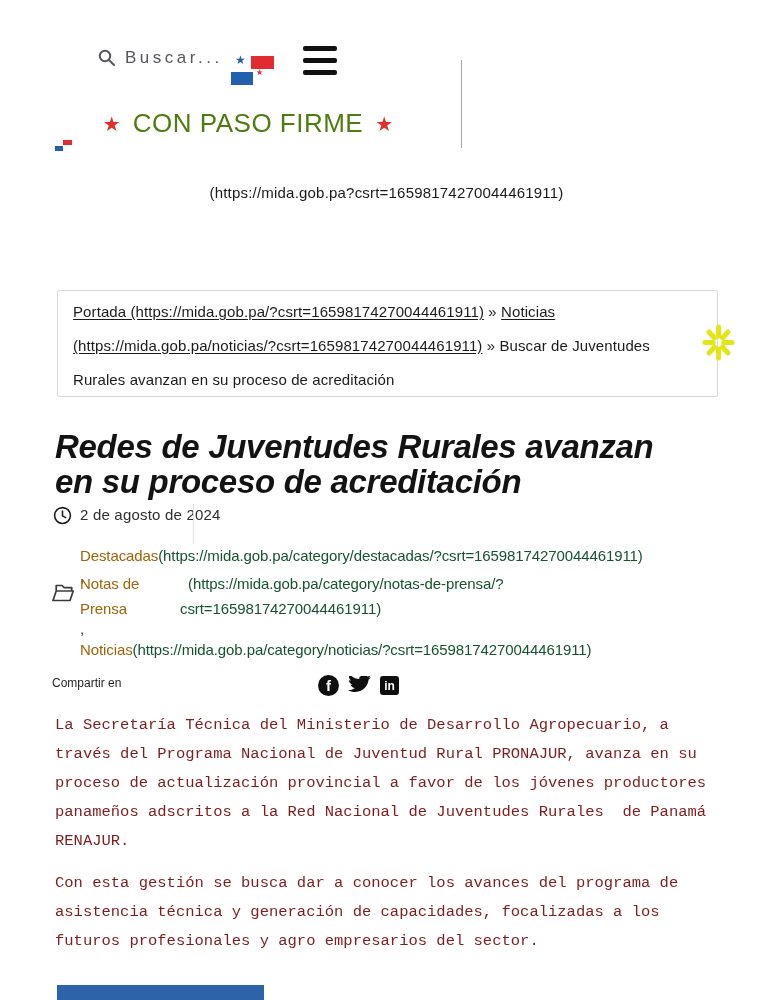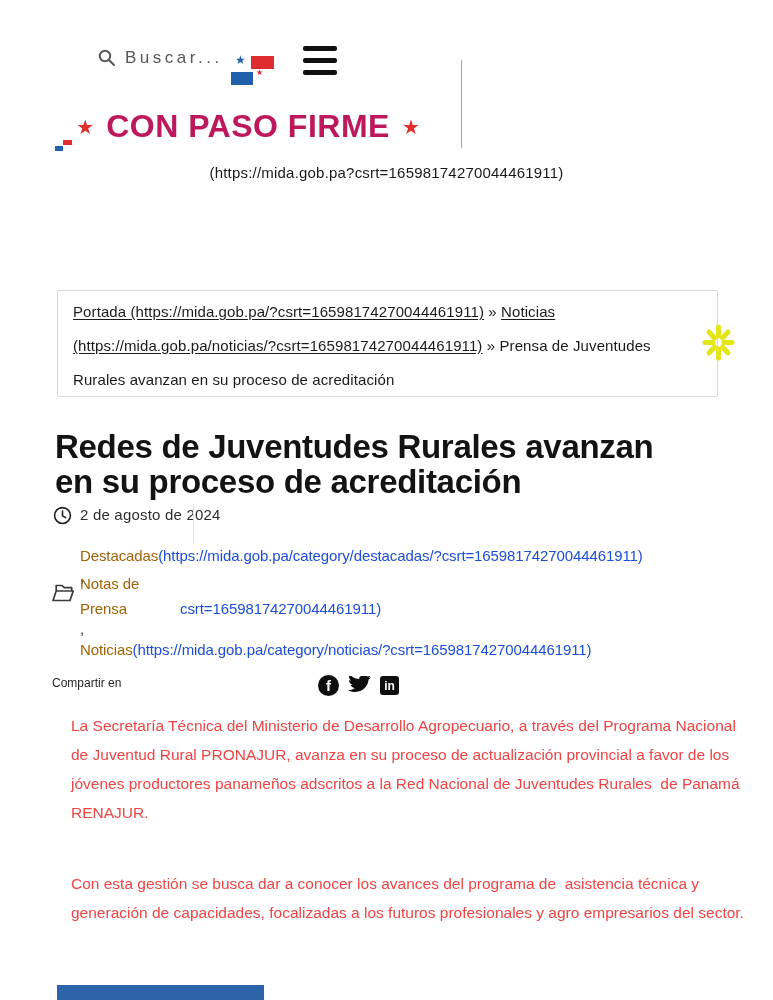--- a/index.html
+++ b/index.html
@@ -16,66 +16,66 @@
   .flag .q-blue { position:absolute; left:3px;  top:17px; width:22px; height:13px; background:#2160ac; }
   .flag .star-blue { position:absolute; left:7px;  top:-2px; font-size:12px; color:#2160ac; }
   .flag .star-red  { position:absolute; left:28px; top:13px; font-size:8px;  color:#e02b30; }
 
   .hamburger { position:absolute; left:303px; top:46px; width:34px; height:29px; display:flex; flex-direction:column; justify-content:space-between; cursor:pointer; }
   .hamburger .bar { height:5px; background:#101010; border-radius:2px; }
 
   .brand-line1 { position:absolute; left:66px; top:90px; width:382px; text-align:center; font-size:20px; font-weight:700; letter-spacing:8.5px; color:#77787b; white-space:nowrap; }
   .brand-line2 { position:absolute; left:40px; top:108px; width:416px; display:flex; align-items:center; justify-content:center; gap:12px; }
   .brand-line2 .star { color:#e02f2f; font-size:20px; line-height:1; }
-  .brand-line2 .paso { color:#be185d; font-size:32px; font-weight:700; letter-spacing:0.5px; white-space:nowrap; }
+  .brand-line2 .paso { color:#4d7c0f; font-size:26px; font-weight:400; letter-spacing:0.5px; white-space:nowrap; }
 
   .mini-flag { position:absolute; left:55px; top:140px; width:18px; height:12px; }
   .mini-flag .mf-red  { position:absolute; left:8px; top:0;   width:9px; height:5px; background:#e02b30; }
   .mini-flag .mf-blue { position:absolute; left:0;   top:6px; width:8px; height:5px; background:#2160ac; }
 
   .header-divider { position:absolute; left:461px; top:60px; width:1px; height:88px; background:#a7a9ac; }
 
   .ministry { position:absolute; left:489px; top:59px; font-size:23px; font-weight:700; color:#6d6e71; line-height:29px; letter-spacing:0.4px; }
 
-  .site-url { position:absolute; left:0; top:164px; width:100%; text-align:center; font-size:15px; color:#1a1a1a; letter-spacing:0.2px; }
+  .site-url { position:absolute; left:0; top:184px; width:100%; text-align:center; font-size:15px; color:#1a1a1a; letter-spacing:0.2px; }
 
   
   .breadcrumb-box { position:absolute; left:57px; top:290px; width:661px; height:107px; border:1px solid #d9d9d9; border-radius:2px; background:#fff; padding:4px 15px; font-size:15px; line-height:34px; color:#1b1b1b; letter-spacing:0.1px; }
   .breadcrumb-box .bc-link { text-decoration:underline; text-underline-offset:2px; cursor:pointer; color:#1b1b1b; }
 
   .asterisk { position:absolute; left:700px; top:321px; width:37px; height:43px; z-index:3; }
 
   
-  .article-title { position:absolute; left:55px; top:429px; width:690px; font-size:33px; font-weight:700; color:#131313; letter-spacing:-0.3px; line-height:35px; }
+  .article-title { position:absolute; left:55px; top:429px; width:690px; font-size:33px; font-weight:700; color:#131313; letter-spacing:-0.3px; line-height:35px;font-style:italic; }
 
   .meta-date-icon { position:absolute; left:53px; top:506px; }
   .meta-date { position:absolute; left:80px; top:506px; font-size:15px; color:#2e2e2e; letter-spacing:0.2px; }
   .meta-divider { position:absolute; left:193px; top:504px; width:1px; height:40px; background:#e2e2e2; }
 
   .folder-icon { position:absolute; left:51px; top:582px; }
 
   .cat { font-size:15px; letter-spacing:-0.1px; white-space:nowrap; }
   .cat .cat-name { color:#a16207; cursor:pointer; }
-  .cat .cat-url  { color:#1d4ed8; cursor:pointer;text-align:center; }
+  .cat .cat-url  { color:#14532d; cursor:pointer;text-align:center; }
   .cat-row1 { position:absolute; left:80px; top:547px; }
   .cat-comma1 { position:absolute; left:80px; top:568px; font-size:15px; color:#3a3a3a; }
   .cat-name2a { position:absolute; left:80px;  top:575px; }
   .cat-name2b { position:absolute; left:80px;  top:600px; }
   .cat-url2a  { position:absolute; left:188px; top:575px; }
   .cat-url2b  { position:absolute; left:180px; top:600px; }
   .cat-comma2 { position:absolute; left:80px; top:620px; font-size:15px; color:#3a3a3a; }
   .cat-row3 { position:absolute; left:80px; top:641px; }
 
   .share-label { position:absolute; left:52px; top:676px; font-size:12px; color:#1f1f1f; }
   .share-icons { position:absolute; left:318px; top:675px; display:flex; align-items:center; gap:9px; }
   .icon-fb { width:21px; height:21px; background:#0f0f0f; border-radius:50%; color:#fff; display:flex; align-items:center; justify-content:center; font-size:15px; font-weight:700; cursor:pointer; }
   .icon-li { width:19px; height:19px; background:#0f0f0f; border-radius:3px; color:#fff; display:flex; align-items:center; justify-content:center; font-size:12px; font-weight:700; cursor:pointer; }
   .icon-tw { cursor:pointer; display:flex; align-items:center; }
 
-  .body-par { position:absolute; left:71px; width:676px; font-size:15.5px; line-height:29px; color:#ef4444; white-space:pre-wrap; }
+  .body-par { position:absolute; left:55px; width:676px; font-size:15.5px; line-height:29px; color:#7f1d1d; white-space:pre-wrap;font-family:Liberation Mono, monospace; }
   .par1 { top:711px; }
   .par2 { top:869px; }
 
   .bottom-bar { position:absolute; left:57px; top:985px; width:207px; height:15px; background:#2c63a9; }
 </style>
 </head>
 <body>
 
 <div class="page">
 
@@ -111,21 +111,21 @@
     <span class="mf-blue"></span>
   </div>
 
   <div class="header-divider"></div>
 
 
   <div class="site-url">(https://mida.gob.pa?csrt=16598174270044461911)</div>
 
   <div class="breadcrumb-box">
     <span class="bc-link">Portada (https://mida.gob.pa/?csrt=16598174270044461911)</span><span> » </span><span class="bc-link">Noticias</span><br>
-    <span class="bc-link">(https://mida.gob.pa/noticias/?csrt=16598174270044461911)</span><span> » Prensa de Juventudes</span><br>
+    <span class="bc-link">(https://mida.gob.pa/noticias/?csrt=16598174270044461911)</span><span> » Buscar de Juventudes</span><br>
     <span>Rurales avanzan en su proceso de acreditación</span>
   </div>
 
   <svg class="asterisk" viewBox="0 0 37 43">
     <g stroke="#e3e516" stroke-width="5" stroke-linecap="round">
       <line x1="18.5" y1="6" x2="18.5" y2="15"></line>
       <line x1="18.5" y1="28" x2="18.5" y2="37"></line>
       <line x1="5" y1="21.5" x2="13" y2="21.5"></line>
       <line x1="24" y1="21.5" x2="32" y2="21.5"></line>
       <line x1="9" y1="11" x2="14.5" y2="17"></line>
@@ -150,20 +150,21 @@
   <svg class="folder-icon" width="24" height="21" viewBox="0 0 24 21">
     <path d="M2 18.5 5.2 9h17l-3.2 9.5z M5.2 9V3.5h6l2 2.2h7.5V9" fill="none" stroke="#3a3a3a" stroke-width="1.7" stroke-linejoin="round"></path>
   </svg>
 
   <div class="cat cat-row1">
     <span class="cat-name">Destacadas</span><span class="cat-url">(https://mida.gob.pa/category/destacadas/?csrt=16598174270044461911)</span>
   </div>
   <div class="cat-comma1">,</div>
   <div class="cat cat-name2a"><span class="cat-name">Notas de</span></div>
   <div class="cat cat-name2b"><span class="cat-name">Prensa</span></div>
+  <div class="cat cat-url2a"><span class="cat-url">(https://mida.gob.pa/category/notas-de-prensa/?</span></div>
   <div class="cat cat-url2b"><span class="cat-url">csrt=16598174270044461911)</span></div>
   <div class="cat-comma2">,</div>
   <div class="cat cat-row3">
     <span class="cat-name">Noticias</span><span class="cat-url">(https://mida.gob.pa/category/noticias/?csrt=16598174270044461911)</span>
   </div>
 
   <div class="share-label">Compartir en</div>
   <div class="share-icons">
     <div class="icon-fb">
         <span>f</span>

